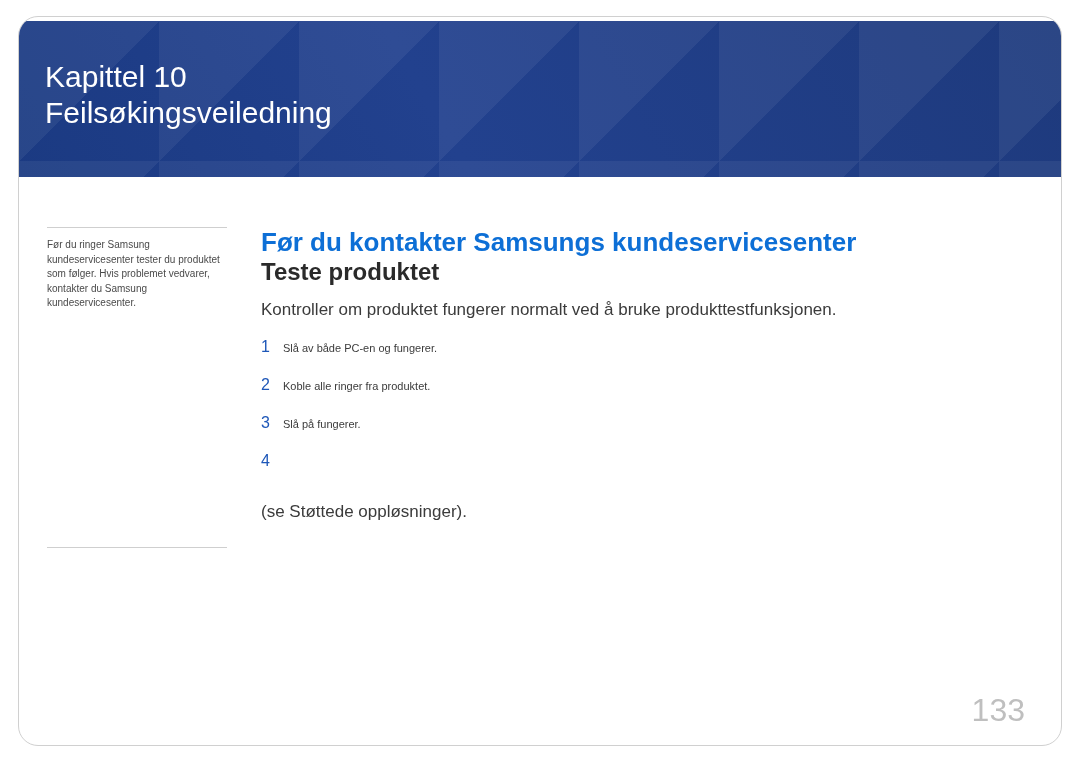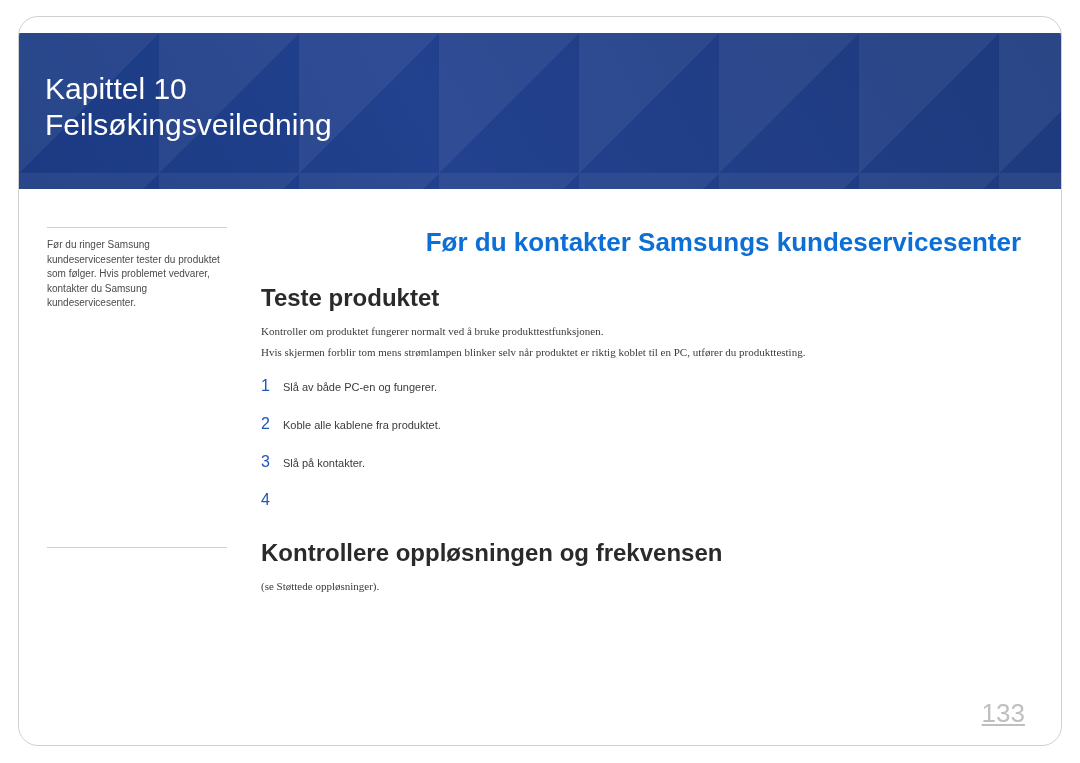--- a/index.html
+++ b/index.html
@@ -18,21 +18,21 @@
     width: 1044px;
     height: 730px;
     border: 1px solid #d0d0d0;
     border-radius: 20px;
     background: #ffffff;
     overflow: hidden;
   }
   .hero {
     position: absolute;
     left: 0;
-    top: 16px;
+    top: 4px;
     width: 100%;
     height: 156px;
     background:
       linear-gradient(135deg, rgba(255,255,255,0.06) 0, rgba(255,255,255,0.06) 50%, transparent 50%),
       linear-gradient(60deg, #1b3a82 0%, #22418e 40%, #1e3a7d 100%);
     background-size: 140px 140px, auto;
   }
   .hero-text {
     position: absolute;
     left: 26px;
@@ -66,35 +66,32 @@
   }
   .side-block { margin-bottom: 236px; }
   .main {
     flex: 1;
     padding-left: 6px;
   }
   .h1 {
     color: #0d6fd6;
     font-size: 26px;
     font-weight: 600;
-    margin-bottom: 26px;
-    text-align: right;
   }
   .h2 {
     color: #2a2a2a;
     font-size: 24px;
     font-weight: 600;
     margin-bottom: 12px;
   }
   .p {
     color: #3b3b3b;
-    font-size: 11px;
+    font-size: 17px;
     line-height: 1.4;
     margin-bottom: 6px;
-    font-family: Liberation Serif, serif;
   }
   .steps {
     margin-top: 16px;
     margin-bottom: 30px;
   }
   .step {
     display: flex;
     align-items: flex-start;
     margin-bottom: 20px;
     font-size: 11px;
@@ -106,24 +103,23 @@
     width: 22px;
     font-weight: 400;
   }
   .step-text { padding-top: 4px; }
   .highlight { color: #d94b1d; font-weight: 600; }
   .highlight2 { color: #d94b1d; font-weight: 600; }
   .page-num {
     position: absolute;
     right: 36px;
     bottom: 16px;
-    font-size: 26px;
+    font-size: 32px;
     color: #bfbfbf;
     font-weight: 300;
-    text-decoration: underline;
   }
 </style>
 </head>
 <body>
 
 <div class="page">
 
   <div class="hero">
     <div class="hero-text">
       <div class="line1">Kapittel 10</div>
@@ -137,41 +133,39 @@
       <div class="side-rule"></div>
       <div class="side-block">Før du ringer Samsung kundeservicesenter tester du produktet som følger. Hvis problemet vedvarer, kontakter du Samsung kundeservicesenter.</div>
       <div class="side-rule"></div>
     </div>
 
     <div class="main">
       <div class="h1">Før du kontakter Samsungs kundeservicesenter</div>
 
       <div class="h2">Teste produktet</div>
       <div class="p">Kontroller om produktet fungerer normalt ved å bruke produkttestfunksjonen.</div>
-      <div class="p">Hvis skjermen forblir tom mens strømlampen blinker selv når produktet er riktig koblet til en PC, utfører du produkttesting.</div>
 
       <div class="steps">
         <div class="step">
           <div class="step-num">1</div>
           <div class="step-text">Slå av både PC-en og fungerer.</div>
         </div>
         <div class="step">
           <div class="step-num">2</div>
-          <div class="step-text">Koble alle kablene fra produktet.</div>
+          <div class="step-text">Koble alle ringer fra produktet.</div>
         </div>
         <div class="step">
           <div class="step-num">3</div>
-          <div class="step-text">Slå på kontakter.</div>
+          <div class="step-text">Slå på fungerer.</div>
         </div>
         <div class="step">
           <div class="step-num">4</div>
         </div>
       </div>
 
-      <div class="h2">Kontrollere oppløsningen og frekvensen</div>
       <div class="p">(se Støttede oppløsninger).</div>
 
     </div>
 
   </div>
 
   <div class="page-num">133</div>
 
 </div>
 

